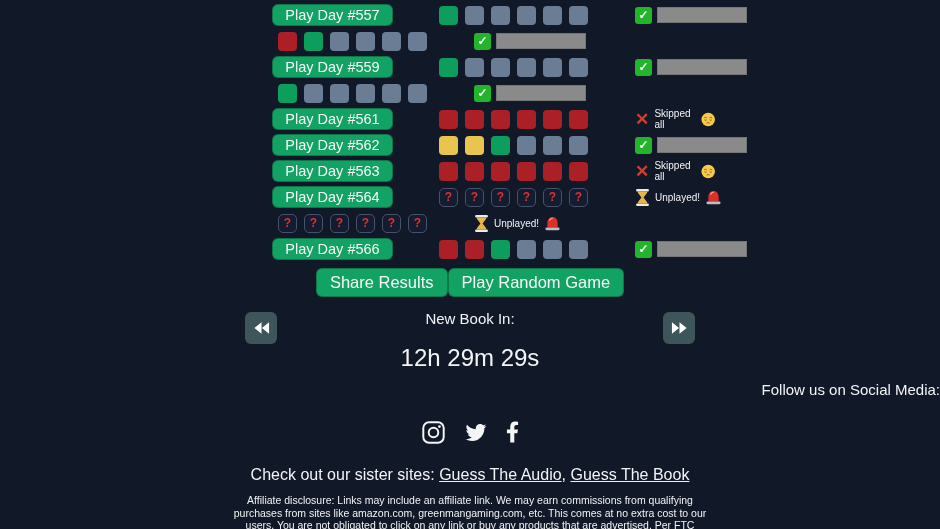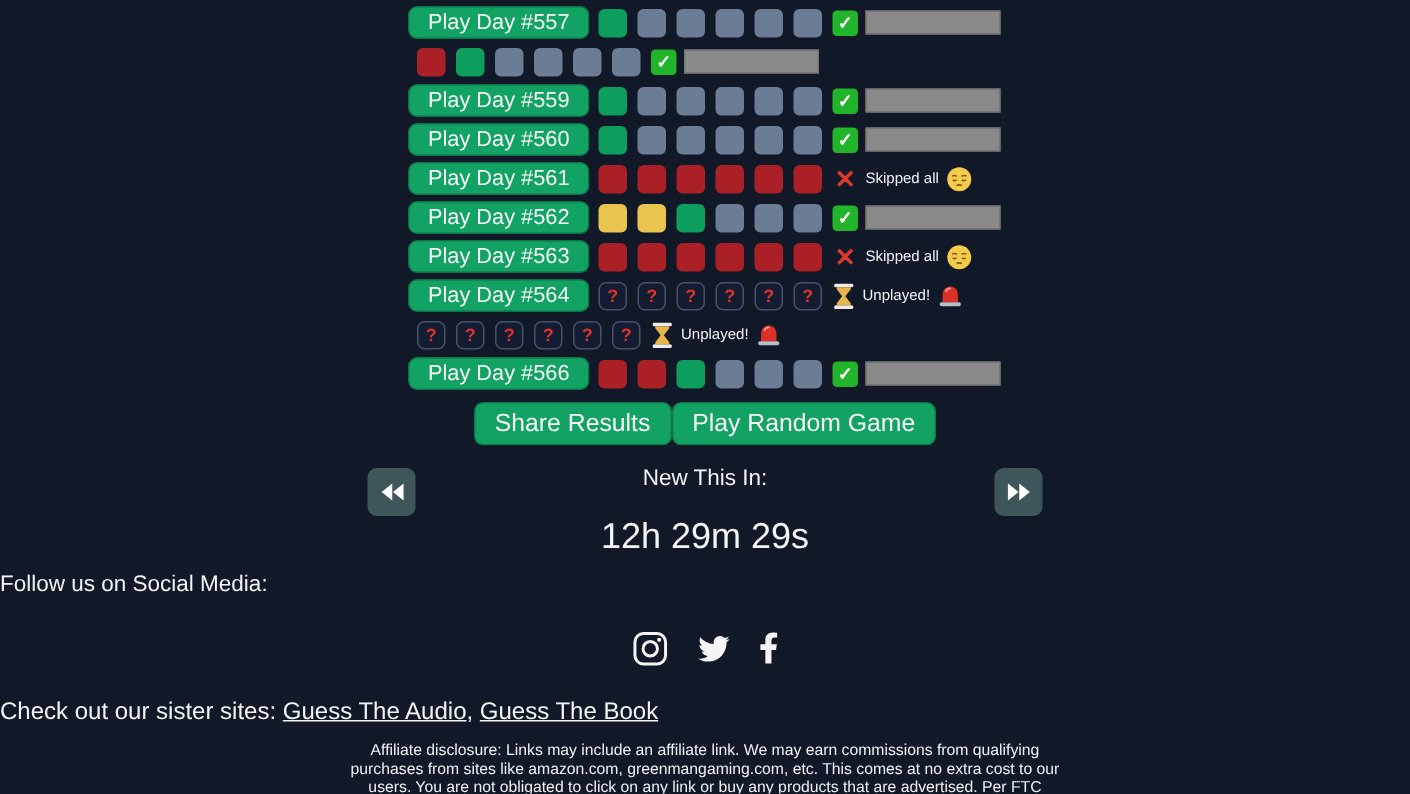--- a/index.html
+++ b/index.html
@@ -13,21 +13,21 @@
   *{box-sizing:border-box;}
   html,body{margin:0;padding:0;}
   body{
     width:940px;height:529px;overflow:hidden;
     background:var(--bg);color:var(--text);
     font-family:"Liberation Sans",sans-serif;
   }
   .content{padding-top:2px;}
   
   .rows{display:flex;flex-direction:column;align-items:center;}
-  .row{display:flex;align-items:center;height:26px;width:396px;}
+  .row{display:flex;align-items:center;height:26px;width:396px;gap:40px;}
   .pd-btn{
     width:121px;height:22px;flex:0 0 121px;
     background:var(--button_green);color:#f7f8f7;
     border:1px solid rgba(0,0,0,.28);border-radius:6px;
     font-family:inherit;font-size:14.5px;line-height:20px;padding:0;cursor:pointer;
   }
   .squares{display:flex;gap:7px;margin-left:6px;}
   .sq{width:19px;height:19px;border-radius:4px;flex:0 0 19px;
       display:flex;align-items:center;justify-content:center;}
   .sq-green{background:var(--row_green);}
@@ -50,25 +50,25 @@
     border-radius:6px;font-family:inherit;font-size:16.5px;padding:4px 13px;cursor:pointer;
   }
   
   .countdown-wrap{position:relative;width:450px;margin:13px auto 0;text-align:center;height:48px;}
   .nav-btn{position:absolute;top:2px;width:32px;height:32px;background:var(--nav_bg);
     border:none;border-radius:6px;display:flex;align-items:center;justify-content:center;cursor:pointer;}
   .nav-prev{left:0;} .nav-next{right:0;}
   .cd-label{font-size:15px;}
   .cd-value{font-size:24px;margin-top:17px;}
   
-  .social-heading{text-align:left;margin-top:23px;font-size:15px;}
+  .social-heading{text-align:right;margin-top:23px;font-size:15px;}
   .social-icons{display:flex;justify-content:center;align-items:center;gap:17px;margin-top:21px;height:26px;}
   .social-icons a{display:flex;align-items:center;cursor:pointer;}
   
-  .sister{text-align:left;margin-top:21px;font-size:16px;}
+  .sister{text-align:center;margin-top:21px;font-size:16px;}
   .sister a{color:inherit;text-decoration:underline;cursor:pointer;}
   
   .disclosure{width:474px;margin:10px auto 0;text-align:center;font-size:10.5px;line-height:1.2;color:#f1f2f4;}
 </style>
 </head>
 <body>
 
 <div class="content">
 
   <div class="rows">
@@ -113,21 +113,20 @@
           <span class="sq sq-slate"></span>
           <span class="sq sq-slate"></span>
         </div>
       <div class="status">
           <span class="check">✓</span>
           <span class="bar"></span>
         </div>
     </div>
 
     <div class="row">
-      <button class="pd-btn">Play Day #560</button>
       <div class="squares">
           <span class="sq sq-green"></span>
           <span class="sq sq-slate"></span>
           <span class="sq sq-slate"></span>
           <span class="sq sq-slate"></span>
           <span class="sq sq-slate"></span>
           <span class="sq sq-slate"></span>
         </div>
       <div class="status">
           <span class="check">✓</span>
@@ -269,21 +268,21 @@
     <button class="action-btn">Share Results</button>
     <button class="action-btn">Play Random Game</button>
   </div>
 
   <div class="countdown-wrap">
     <button class="nav-btn nav-prev">
       <svg width="17" height="14" viewBox="0 0 18 14">
         <path d="M9 1 V13 L1.5 7 Z M17 1 V13 L9.5 7 Z" fill="#ffffff"></path>
       </svg>
     </button>
-    <div class="cd-label">New This In:</div>
+    <div class="cd-label">New Book In:</div>
     <div class="cd-value">12h 29m 29s</div>
     <button class="nav-btn nav-next">
       <svg width="17" height="14" viewBox="0 0 18 14">
         <path d="M9 1 V13 L16.5 7 Z M1 1 V13 L8.5 7 Z" fill="#ffffff"></path>
       </svg>
     </button>
   </div>
 
   <div class="social-heading">Follow us on Social Media:</div>
 

